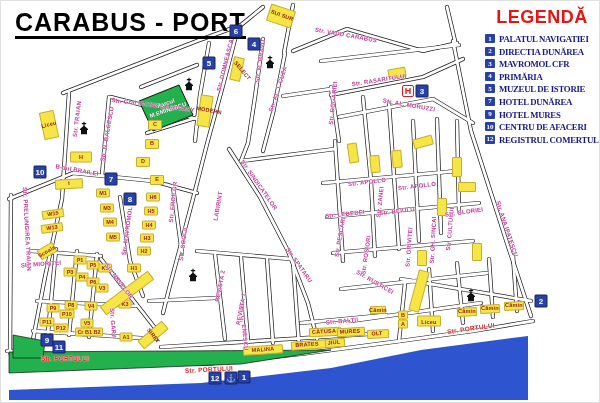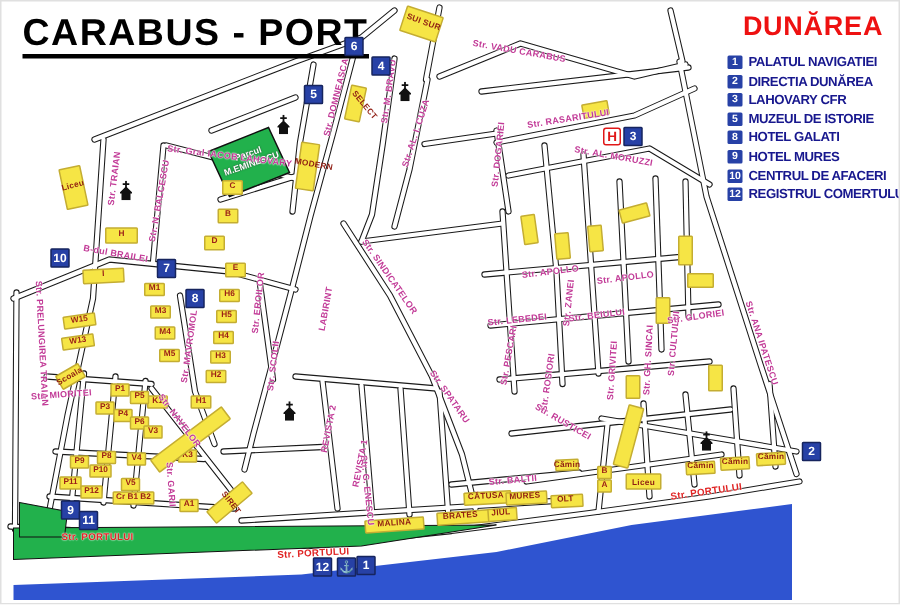--- a/index.html
+++ b/index.html
@@ -2,21 +2,21 @@
 <html><head>
 <meta charset="utf-8">
 <style>
   html,body{margin:0;padding:0;background:#ffffff;font-family:"Liberation Sans",sans-serif;}
   .page{position:relative;width:600px;height:403px;background:#fff;overflow:hidden;border:1px solid #e0e0e0;box-sizing:border-box;}
   .map-title{position:absolute;left:14px;top:8px;font-size:25px;font-weight:bold;letter-spacing:1px;color:#000;border-bottom:3px solid #000;padding-bottom:1px;line-height:1.05;}
   svg.basemap{position:absolute;left:0;top:0;}
   
   .legend{position:absolute;left:484px;top:6px;width:114px;}
   .legend-title{font-size:18px;font-weight:bold;color:#ee1111;text-align:center;letter-spacing:0.5px;margin-bottom:6px;}
-  .legend-item{display:flex;align-items:flex-end;height:12px;margin-bottom:0.6px;}
+  .legend-item{display:flex;align-items:flex-start;height:12px;margin-bottom:0.6px;font-family:Liberation Serif, serif;}
   .lnum{flex:0 0 10px;width:10px;height:9px;background:#2741a6;color:#fff;font-size:7px;font-weight:bold;display:flex;align-items:center;justify-content:center;margin-right:4px;border-radius:1px;}
   .ltext{color:#18188e;font-size:8.8px;font-weight:bold;letter-spacing:-0.3px;white-space:nowrap;}
   
   .bldg{position:absolute;background:#f6e545;border:0.5px solid #c4ad32;border-radius:1px;display:flex;align-items:center;justify-content:center;color:#9c2117;font-size:5.5px;font-weight:bold;line-height:1;overflow:visible;white-space:nowrap;}
   .mlabel{position:absolute;font-weight:bold;font-size:6px;color:#c23a97;white-space:nowrap;letter-spacing:0.2px;line-height:1;text-shadow:0 0 1px #fff,0 0 1px #fff;}
   .mlabel.v-r{color:#e02525;font-size:6.5px;}
   .mlabel.v-b{color:#8f1d12;font-size:5.5px;text-shadow:none;}
   .marker{position:absolute;width:11px;height:11px;background:#2741a6;color:#fff;font-size:8px;font-weight:bold;display:flex;align-items:center;justify-content:center;border:1px solid #16245e;border-radius:1px;line-height:1;}
   .hmarker{position:absolute;width:12px;height:12px;background:#fff;color:#e01818;border:1.5px solid #e01818;border-radius:2px;font-size:9px;font-weight:bold;display:flex;align-items:center;justify-content:center;box-sizing:border-box;}
   .anchor{position:absolute;width:11px;height:11px;background:#2741a6;color:#fff;font-size:8px;display:flex;align-items:center;justify-content:center;border:1px solid #16245e;border-radius:1px;}
@@ -281,50 +281,54 @@
       <div class="marker" style="left: 39px; top: 171px; transform: translate(-50%, -50%);">10</div>
       <div class="marker" style="left: 58px; top: 346px; transform: translate(-50%, -50%);">11</div>
       <div class="marker" style="left: 214px; top: 377px; transform: translate(-50%, -50%);">12</div>
     </div>
 
   <div class="hmarker" id="hmarker" style="left: 407px; top: 90px; transform: translate(-50%, -50%);">H</div>
 
   <div class="anchor" id="anchormarker" style="left: 230px; top: 377px; transform: translate(-50%, -50%);">⚓</div>
 
   <div class="legend">
-    <div class="legend-title">DUNĂREA</div>
+    <div class="legend-title">LEGENDĂ</div>
     <div>
 
     <div class="legend-item">
           <span class="lnum">1</span>
           <span class="ltext">PALATUL NAVIGATIEI</span>
         </div>
         <div class="legend-item">
           <span class="lnum">2</span>
           <span class="ltext">DIRECTIA DUNĂREA</span>
         </div>
         <div class="legend-item">
           <span class="lnum">3</span>
-          <span class="ltext">LAHOVARY CFR</span>
+          <span class="ltext">MAVROMOL CFR</span>
+        </div>
+        <div class="legend-item">
+          <span class="lnum">4</span>
+          <span class="ltext">PRIMĂRIA</span>
         </div>
         <div class="legend-item">
           <span class="lnum">5</span>
           <span class="ltext">MUZEUL DE ISTORIE</span>
         </div>
         <div class="legend-item">
-          <span class="lnum">8</span>
-          <span class="ltext">HOTEL GALATI</span>
+          <span class="lnum">7</span>
+          <span class="ltext">HOTEL DUNĂREA</span>
         </div>
         <div class="legend-item">
           <span class="lnum">9</span>
           <span class="ltext">HOTEL MURES</span>
         </div>
         <div class="legend-item">
           <span class="lnum">10</span>
-          <span class="ltext">CENTRUL DE AFACERI</span>
+          <span class="ltext">CENTRU DE AFACERI</span>
         </div>
         <div class="legend-item">
           <span class="lnum">12</span>
           <span class="ltext">REGISTRUL COMERTULUI</span>
         </div>
       </div>
   </div>
 
 </div>
 

